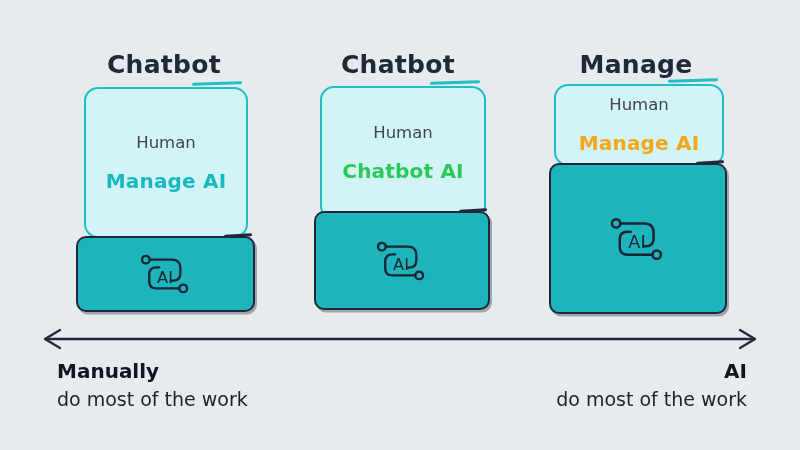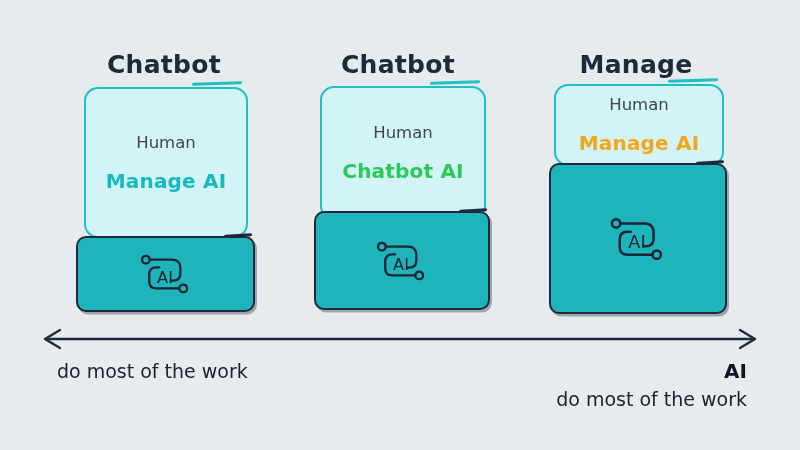--- a/index.html
+++ b/index.html
@@ -108,20 +108,21 @@
 
   <svg class="axis-arrow" viewBox="0 0 800 36">
     <g fill="none" stroke="#222a3b" stroke-width="2.4" stroke-linecap="round" stroke-linejoin="round">
       <path d="M46 17 H754"></path>
       <path d="M60 8 L45 17 L60 26"></path>
       <path d="M740 8 L755 17 L740 26"></path>
     </g>
   </svg>
 
   <div class="axis-left">
+    <div class="axis-bold">Manually</div>
     <div class="axis-text">do most of the work</div>
   </div>
   <div class="axis-right">
     <div class="axis-bold">AI</div>
     <div class="axis-text">do most of the work</div>
   </div>
 
 </div>
 
 </body></html>

